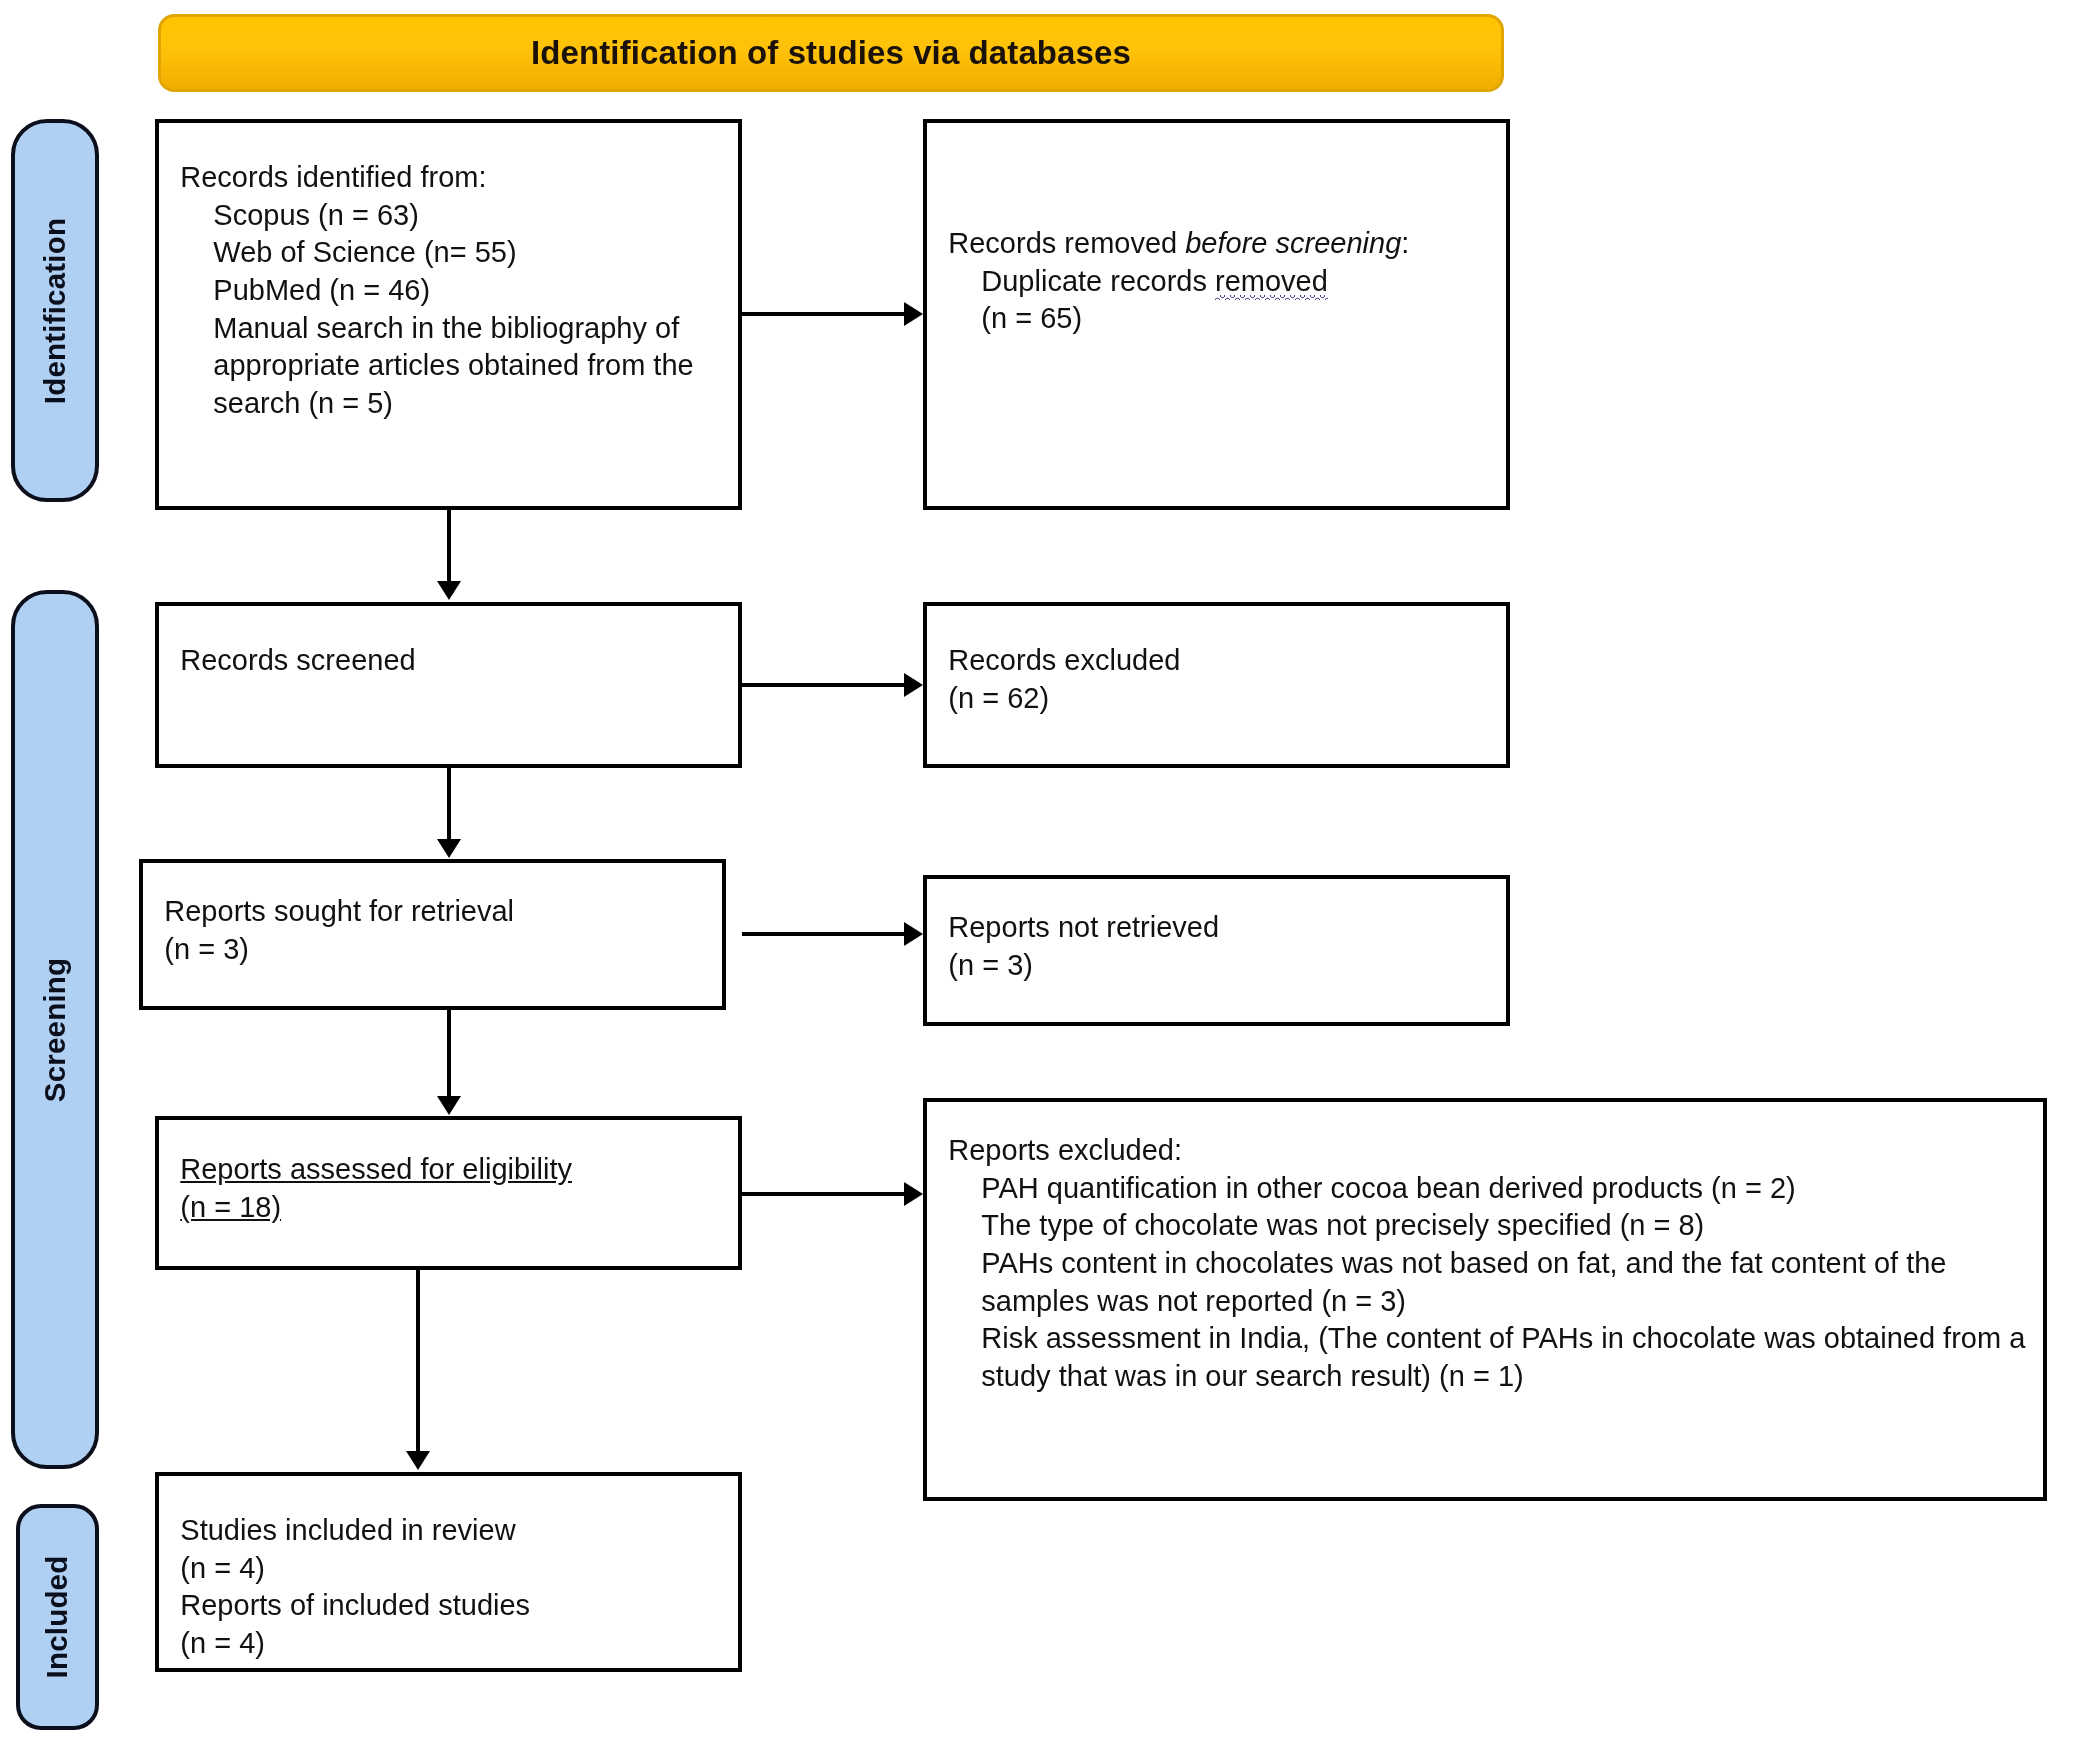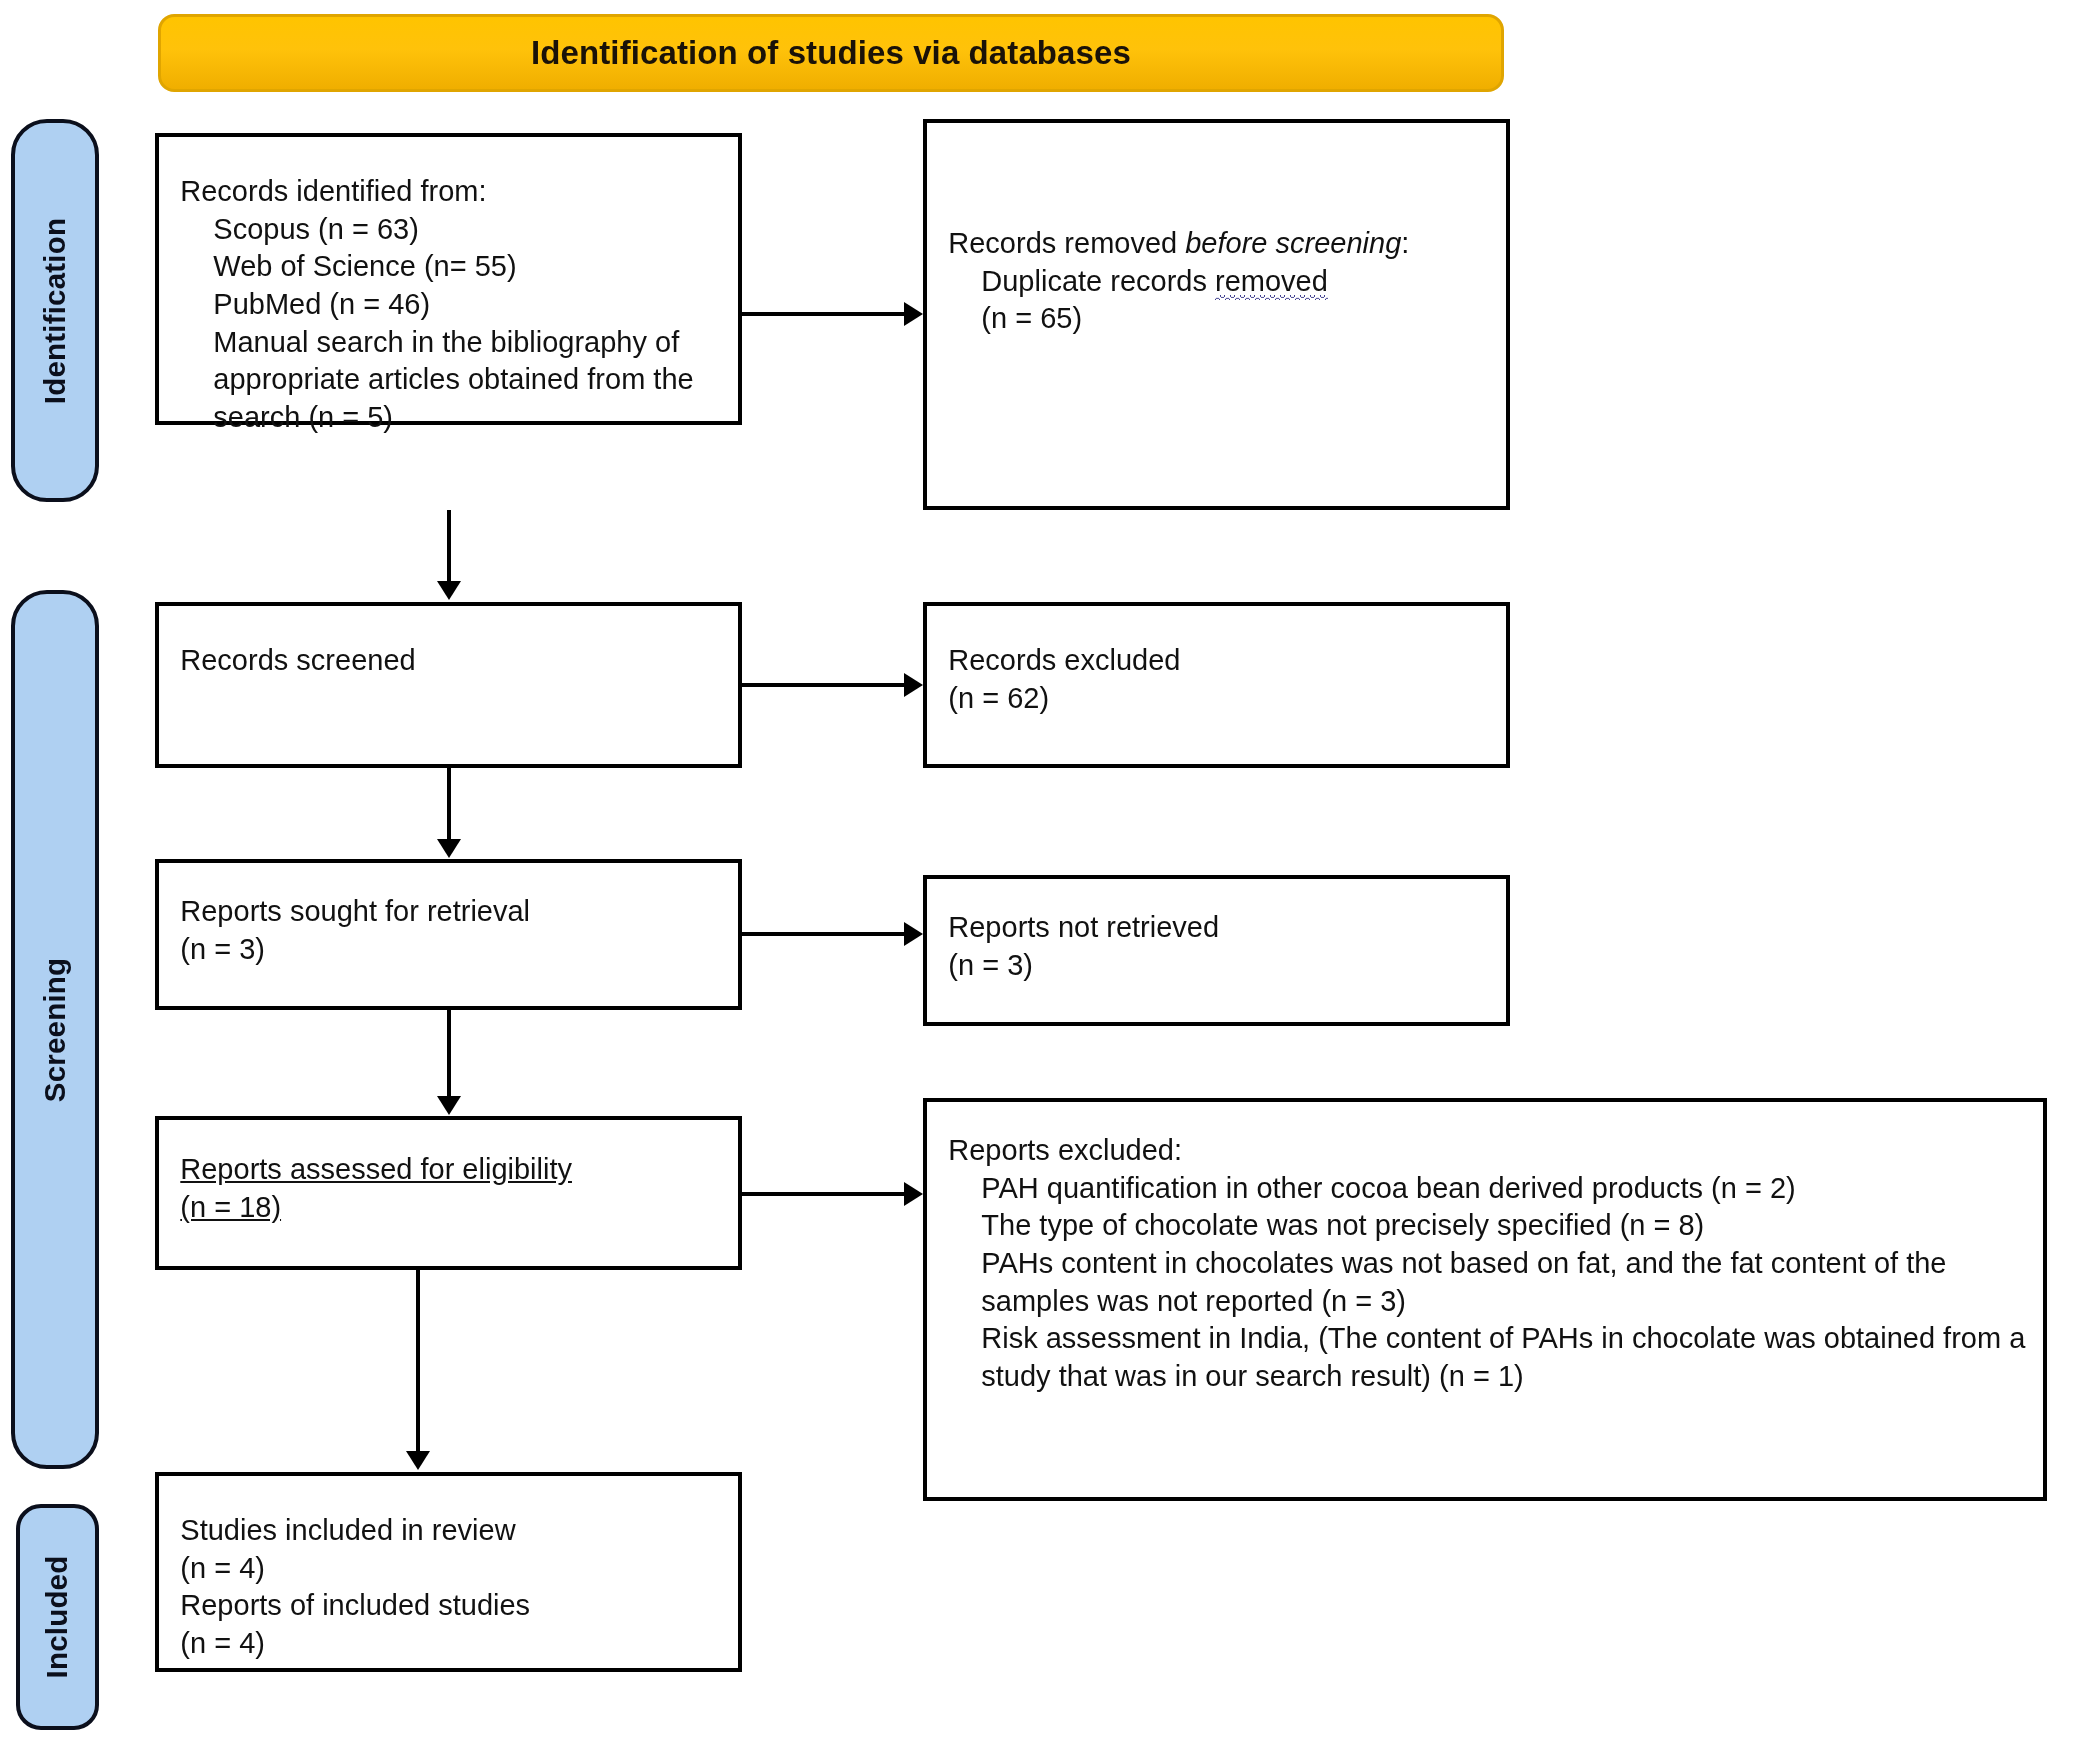--- a/index.html
+++ b/index.html
@@ -137,21 +137,21 @@
   </div>
 
   <div class="phase-pill" style="left:15.7px; top:1504px; width:83px; height:226px; border-radius:25px;">
     <span class="phase-label">Included</span>
   </div>
 
   <div class="banner">
     <span class="banner-title">Identification of studies via databases</span>
   </div>
 
-  <div class="flowbox" style="left:155px; top:133px; width:587px; height:292px;">
+  <div class="flowbox" style="left:155px; top:119px; width:587px; height:391px;">
     <div class="box-text" style="top:36px; width:540px;"><span>Records identified from:</span><span class="indent1">Scopus (n = 63)</span><span class="indent1">Web of Science (n= 55)</span><span class="indent1">PubMed (n = 46)</span><span class="indent1">Manual search in the bibliography of appropriate articles obtained from the search (n = 5)</span></div>
   </div>
 
   <div class="hline" style="left:742px; top:312px; width:162px;"></div>
   <div class="arrow-right" style="left:904px; top:302px;"></div>
 
   <div class="flowbox" style="left:923px; top:119px; width:587px; height:391px;">
     <div class="box-text" style="top:102px; width:540px;"><span>Records removed </span><span class="ital">before screening</span><span>:</span><span class="indent1"><span>Duplicate records </span><span class="squiggle">removed</span></span><span class="indent1">(n = 65)</span></div>
   </div>
 
@@ -165,21 +165,21 @@
   <div class="hline" style="left:742px; top:683px; width:162px;"></div>
   <div class="arrow-right" style="left:904px; top:673px;"></div>
 
   <div class="flowbox" style="left:923px; top:602px; width:587px; height:166px;">
     <div class="box-text" style="top:36px; width:540px;"><span>Records excluded</span><span style="display:block;">(n = 62)</span></div>
   </div>
 
   <div class="vline" style="left:447px; top:768px; width:3.8px; height:72px;"></div>
   <div class="arrow-down" style="left:437px; top:839px;"></div>
 
-  <div class="flowbox" style="left:155px; top:859px; width:587px; height:151px;padding-left:24px;">
+  <div class="flowbox" style="left:139px; top:859px; width:587px; height:151px;padding-left:24px;">
     <div class="box-text" style="top:30px; width:540px;"><span>Reports sought for retrieval</span><span style="display:block;">(n = 3)</span></div>
   </div>
 
   <div class="hline" style="left:742px; top:932px; width:162px;"></div>
   <div class="arrow-right" style="left:904px; top:922px;"></div>
 
   <div class="flowbox" style="left:923px; top:859px; width:587px; height:151px;margin-top:16px;">
     <div class="box-text" style="top:30px; width:540px;"><span>Reports not retrieved</span><span style="display:block;">(n = 3)</span></div>
   </div>
 

